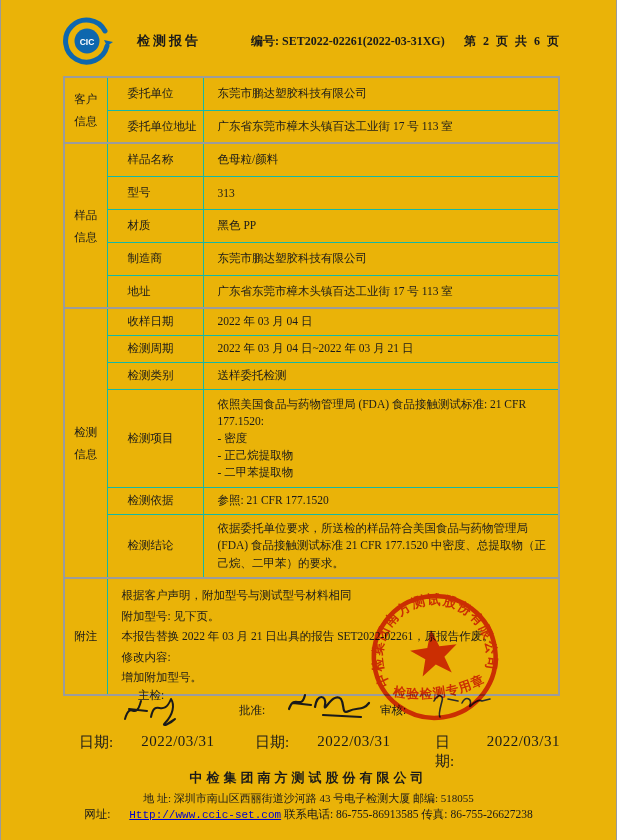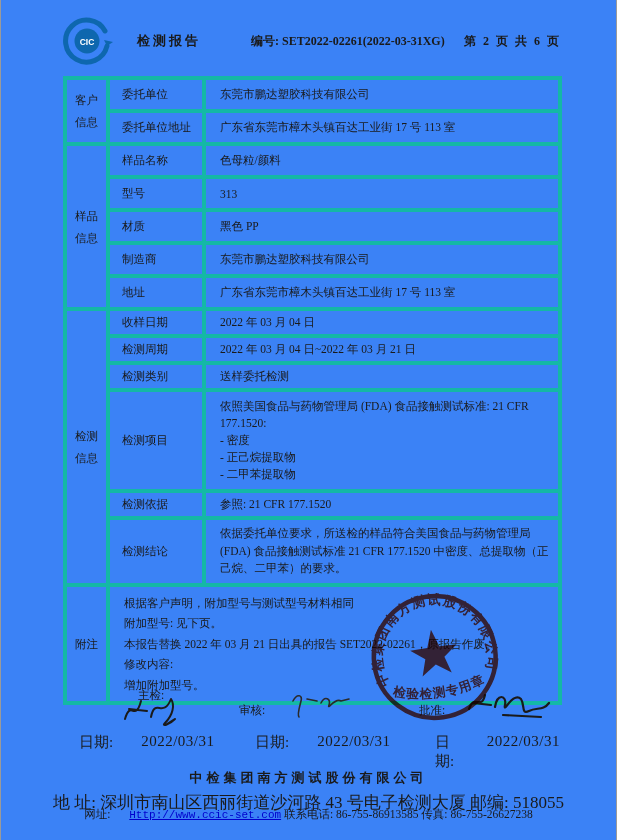--- a/index.html
+++ b/index.html
@@ -1,34 +1,34 @@
 <!DOCTYPE html>
 <html><head>
 <meta charset="utf-8">
 <style>
   html,body{margin:0;padding:0;background:#9a9a9a;}
-  .page{position:relative;width:615px;height:840px;margin:0 auto;background:#3b82f6;
+  .page{position:relative;width:615px;height:840px;margin:0 auto;background:#eab308;
         font-family:"Liberation Serif","DejaVu Serif",serif;color:#1a1a1a;overflow:hidden;}
 
   
   .hdr{position:absolute;top:16px;left:60px;width:500px;height:50px;display:flex;align-items:center;
        font-weight:bold;font-size:12.5px;}
   .logo{flex:0 0 auto;}
   .hdr-title{margin-left:24px;letter-spacing:3px;font-size:13px;}
   .hdr-no{margin-left:50px;font-size:12px;}
   .hdr-page{margin-left:auto;letter-spacing:2px;font-size:12px;}
 
   
   table.rpt{position:absolute;top:76px;left:62px;width:495px;border-collapse:collapse;
             font-size:11.5px;table-layout:fixed;}
   table.rpt{border:2px solid #9c9c9c;}
-  table.rpt td{border:4px solid #14b8a6;vertical-align:middle;overflow:hidden;}
+  table.rpt td{border:1px solid #14b8a6;vertical-align:middle;overflow:hidden;}
   tbody.sec{border-top:2px solid #9c9c9c;}
   td.seclab{text-align:center;white-space:pre-line;line-height:22px;}
-  td.flab{padding:3px 4px 3px 12px;}
+  td.flab{padding:3px 4px 3px 20px;}
   td.fval{padding:3px 8px 3px 14px;}
   tr.h33{height:33px;}
   tr.h27{height:27px;}
   td.multi{padding:6px 8px 6px 14px;vertical-align:top;}
   td.multi div{line-height:17px;}
   td.concl{padding:5px 8px 5px 14px;line-height:17.5px;vertical-align:top;}
   td.notescell{padding:6px 1px 6px 14px;vertical-align:top;}
   td.notescell div{line-height:20.5px;}
 
   
@@ -47,21 +47,21 @@
   .date-col .dlab{margin-left:16px;}
   .date-col .dval{margin-left:28px;letter-spacing:0.5px;}
 
   
   .stamp{position:absolute;left:362px;top:588px;width:144px;height:142px;
          transform:rotate(-8deg);opacity:0.88;mix-blend-mode:multiply;pointer-events:none;}
 
   
   .f-company{position:absolute;top:769px;left:0;width:100%;text-align:center;
              font-weight:bold;font-size:13px;letter-spacing:4px;}
-  .f-addr{position:absolute;top:791px;left:0;width:100%;text-align:center;font-size:17px;}
+  .f-addr{position:absolute;top:791px;left:0;width:100%;text-align:center;font-size:11px;}
   .f-web{position:absolute;top:807px;left:0;width:100%;text-align:center;font-size:11.5px;}
   .weblink{color:#0000cc;text-decoration:underline;font-family:"Liberation Mono","DejaVu Sans Mono",monospace;
            font-size:11px;cursor:pointer;margin-left:16px;}
 </style>
 </head>
 <body>
 
 <div class="page">
 
   <div class="hdr">
@@ -169,30 +169,30 @@
     </tbody>
   </table>
 
   <div class="sign-row">
     <div class="sign-col c1">
       <span class="rolelab">主检:</span>
       <svg class="sig-svg" width="86" height="44" viewBox="0 0 86 44">
         <path d="M8,30 C14,10 18,34 24,12 M12,20 L30,22 M34,28 C38,8 46,30 54,10 C58,16 56,26 48,34 C44,38 52,36 58,30" fill="none" stroke="#1a1a1a" stroke-width="2" stroke-linecap="round" stroke-linejoin="round"></path>
       </svg>
     </div>
+    <div class="sign-col c3">
+      <span class="rolelab">批准:</span>
+      <svg class="sig-svg" width="92" height="46" viewBox="0 0 92 46">
+        <path d="M6,28 C12,12 18,30 22,14 M10,22 L28,24 M32,26 C34,12 44,14 42,24 C40,34 50,10 58,18 C62,24 58,34 66,30 C74,26 80,30 86,22 M40,34 L78,36" fill="none" stroke="#1a1a1a" stroke-width="2.2" stroke-linecap="round" stroke-linejoin="round"></path>
+      </svg>
+    </div>
     <div class="sign-col c2">
       <span class="rolelab">审核:</span>
       <svg class="sig-svg" width="78" height="38" viewBox="0 0 78 38">
         <path d="M10,16 C14,8 20,10 18,16 C16,24 14,30 16,32 M24,14 L34,16 M38,18 C42,10 48,14 46,20 C44,26 52,12 58,16 L66,14" fill="none" stroke="#2a2a2a" stroke-width="1.6" stroke-linecap="round" stroke-linejoin="round"></path>
-      </svg>
-    </div>
-    <div class="sign-col c3">
-      <span class="rolelab">批准:</span>
-      <svg class="sig-svg" width="92" height="46" viewBox="0 0 92 46">
-        <path d="M6,28 C12,12 18,30 22,14 M10,22 L28,24 M32,26 C34,12 44,14 42,24 C40,34 50,10 58,18 C62,24 58,34 66,30 C74,26 80,30 86,22 M40,34 L78,36" fill="none" stroke="#1a1a1a" stroke-width="2.2" stroke-linecap="round" stroke-linejoin="round"></path>
       </svg>
     </div>
   </div>
 
   <div class="date-row">
     <div class="date-col c1">
       <span class="dlab">日期:</span>
       <span class="dval">2022/03/31</span>
     </div>
     <div class="date-col c2">

